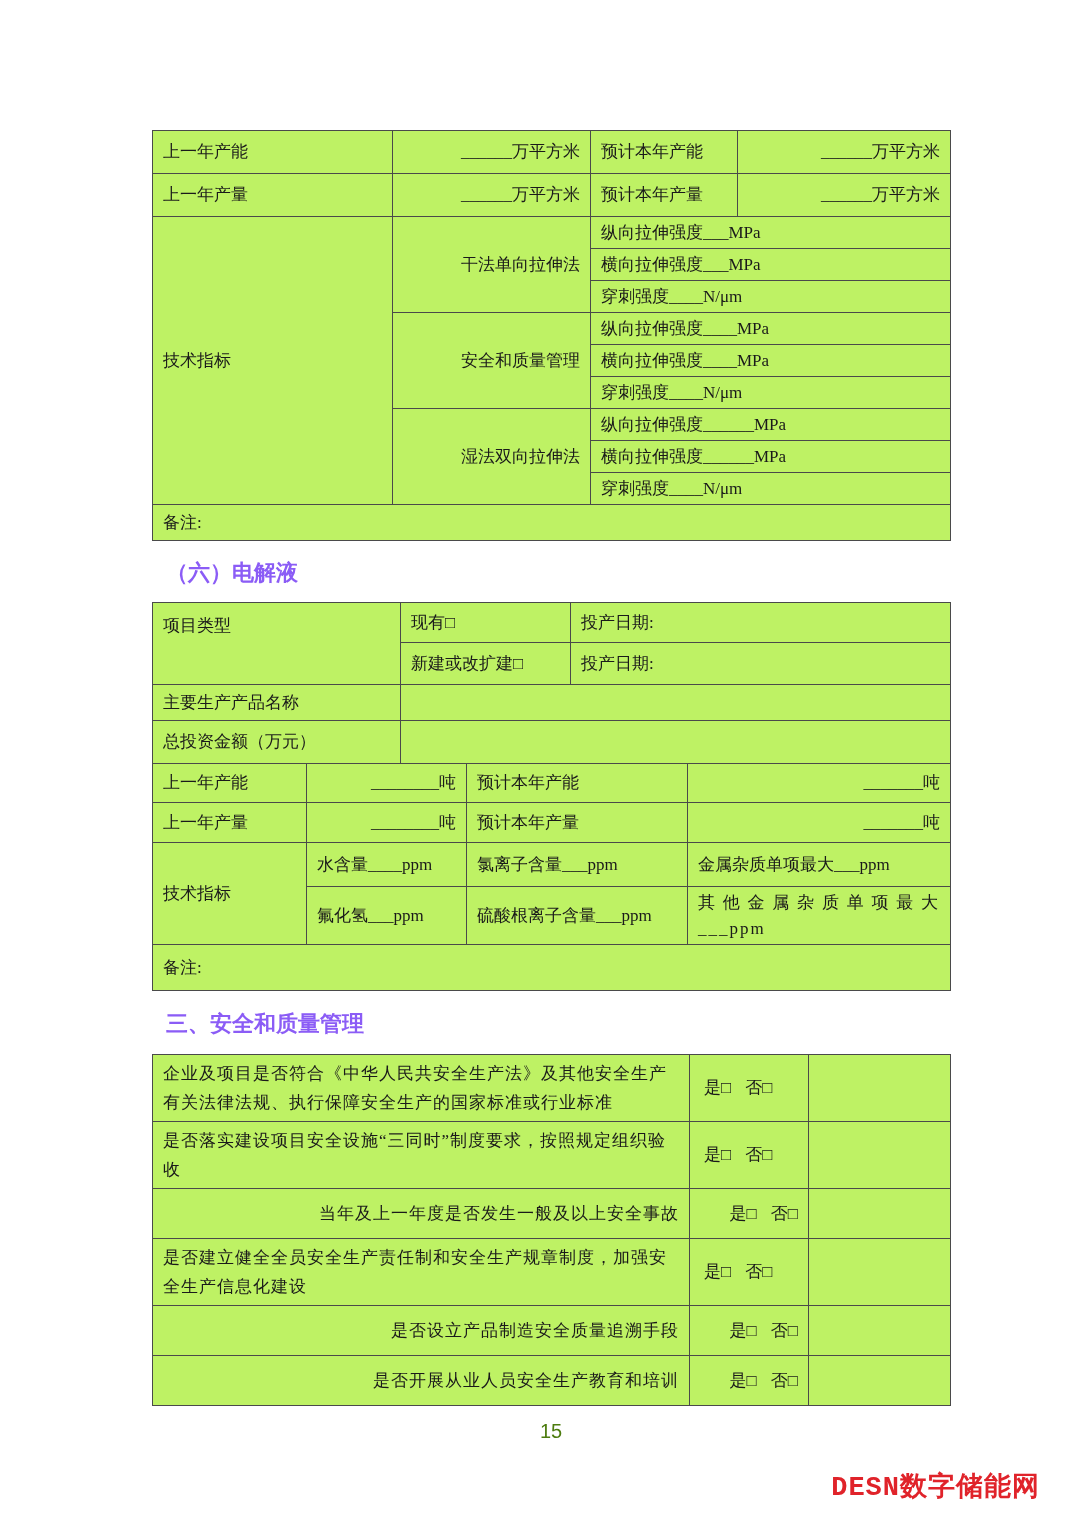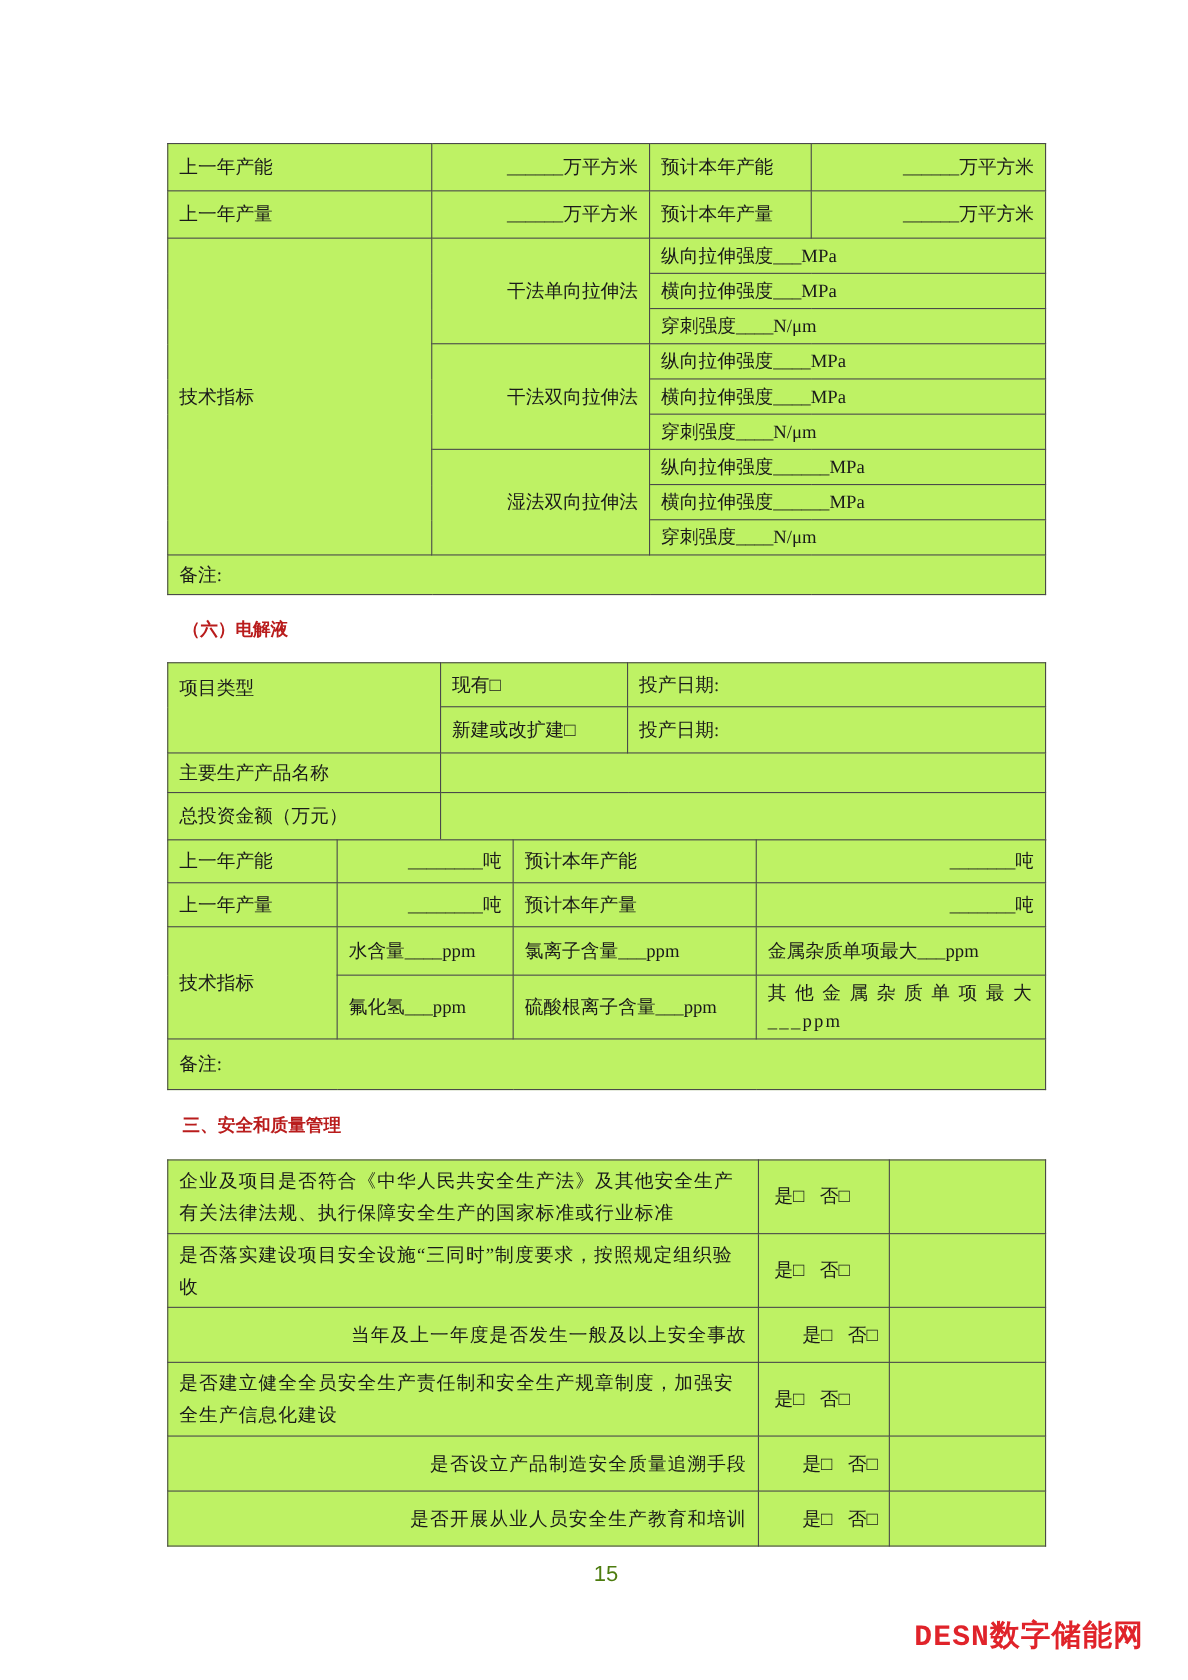--- a/index.html
+++ b/index.html
@@ -34,23 +34,23 @@
   td.vtop   { vertical-align: top; padding-top: 10px; }
   td.justify{ text-align: justify; letter-spacing: 2px; }
   .h43 { height: 43px; } .h32 { height: 32px; } .h36 { height: 36px; }
   .h40 { height: 40px; } .h42 { height: 42px; } .h41 { height: 36px; }
   .h39 { height: 39px; } .h44 { height: 44px; } .h58 { height: 58px; }
   .h46 { height: 46px; } .h55 { height: 55px; } .h50 { height: 50px; text-align: right; }
   .h60 { height: 60px; }
   .heading {
     font-family: "Liberation Sans", "DejaVu Sans", sans-serif;
     font-weight: bold;
-    font-size: 16px;
+    font-size: 22px;
     line-height: 30px;
-    color: #b91c1c;
+    color: #8b5cf6;
     margin-left: 14px;
   }
   .heading-6 { margin-top: 17px; margin-bottom: 14px; }
   .heading-3 { margin-top: 18px; margin-bottom: 15px; }
   .q-table td.question {
     letter-spacing: 1px;
     line-height: 29px;
     padding: 4px 10px;
   }
   .q-table td.answer { padding-left: 14px; white-space: nowrap; }
@@ -104,21 +104,21 @@
       <td rowspan="3" class="center">干法单向拉伸法</td>
       <td colspan="2">纵向拉伸强度___MPa</td>
     </tr>
     <tr class="h32">
       <td colspan="2">横向拉伸强度___MPa</td>
     </tr>
     <tr class="h32">
       <td colspan="2">穿刺强度____N/μm</td>
     </tr>
     <tr class="h32">
-      <td rowspan="3" class="center">干法双向拉伸法</td>
+      <td rowspan="3" class="center">安全和质量管理</td>
       <td colspan="2">纵向拉伸强度____MPa</td>
     </tr>
     <tr class="h32">
       <td colspan="2">横向拉伸强度____MPa</td>
     </tr>
     <tr class="h32">
       <td colspan="2">穿刺强度____N/μm</td>
     </tr>
     <tr class="h32">
       <td rowspan="3" class="center">湿法双向拉伸法</td>

